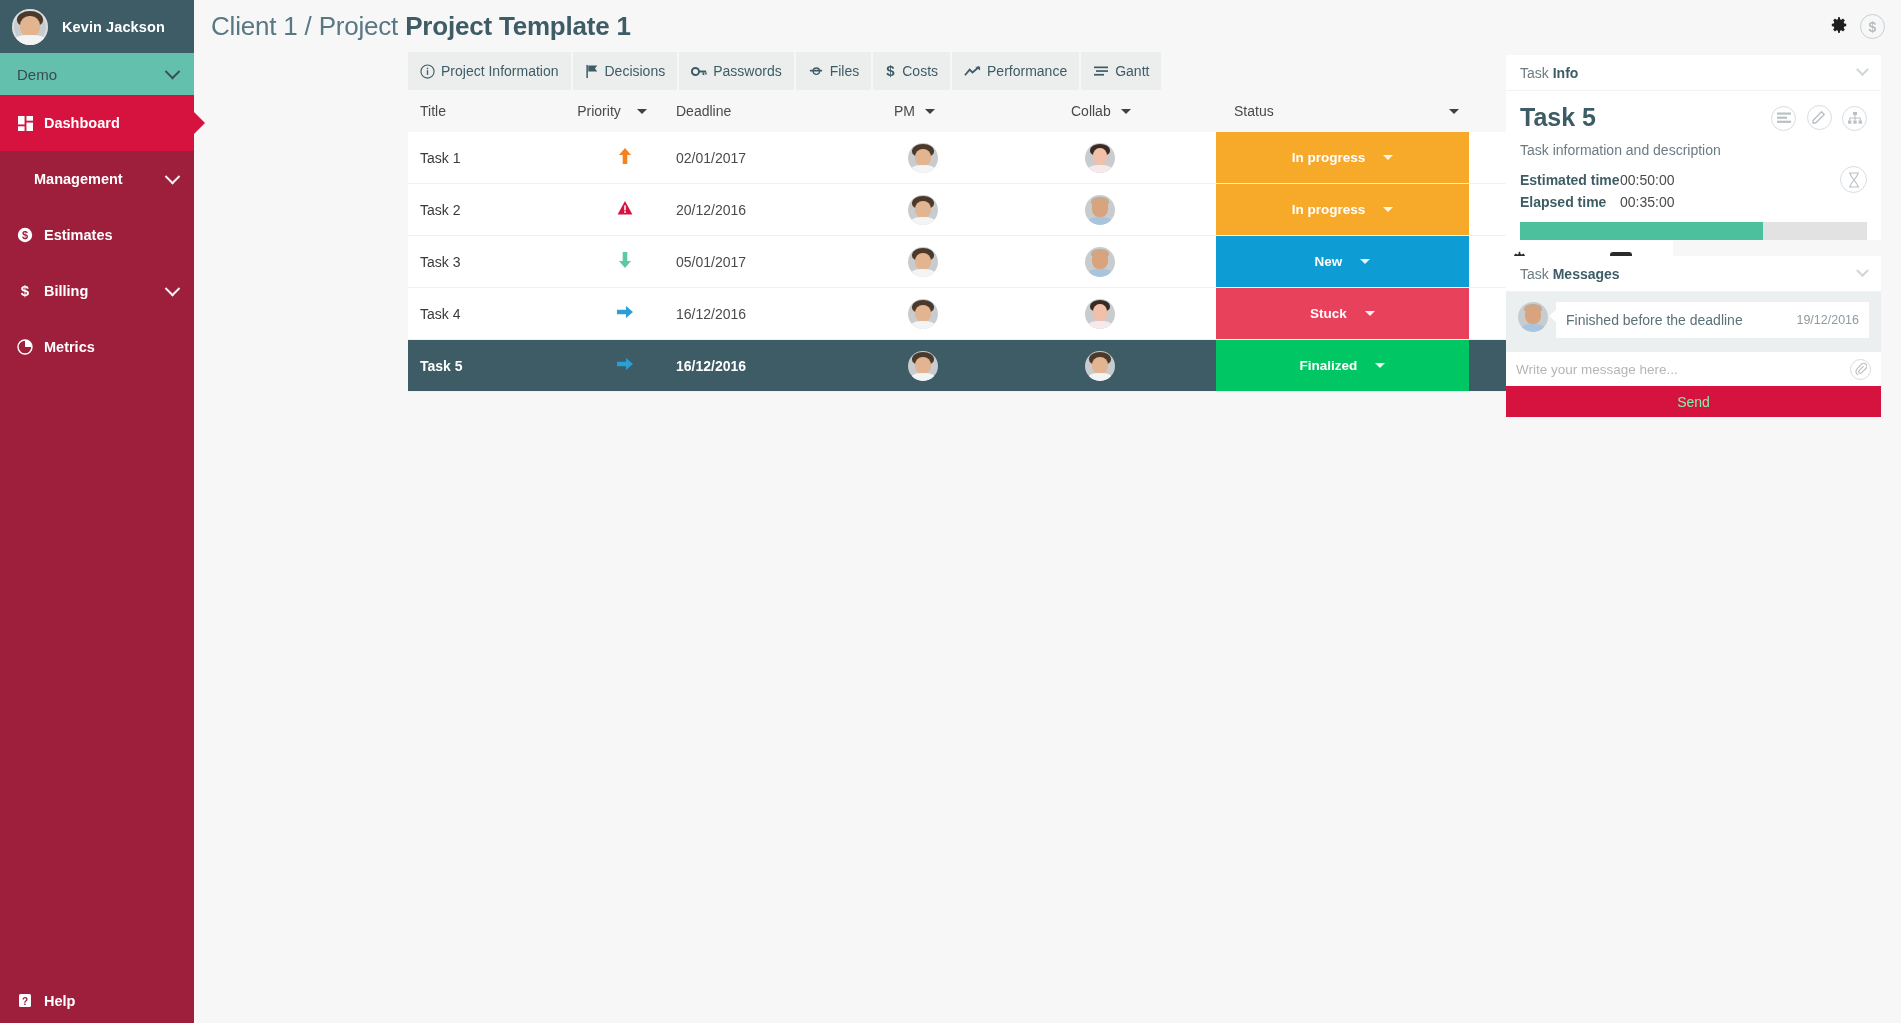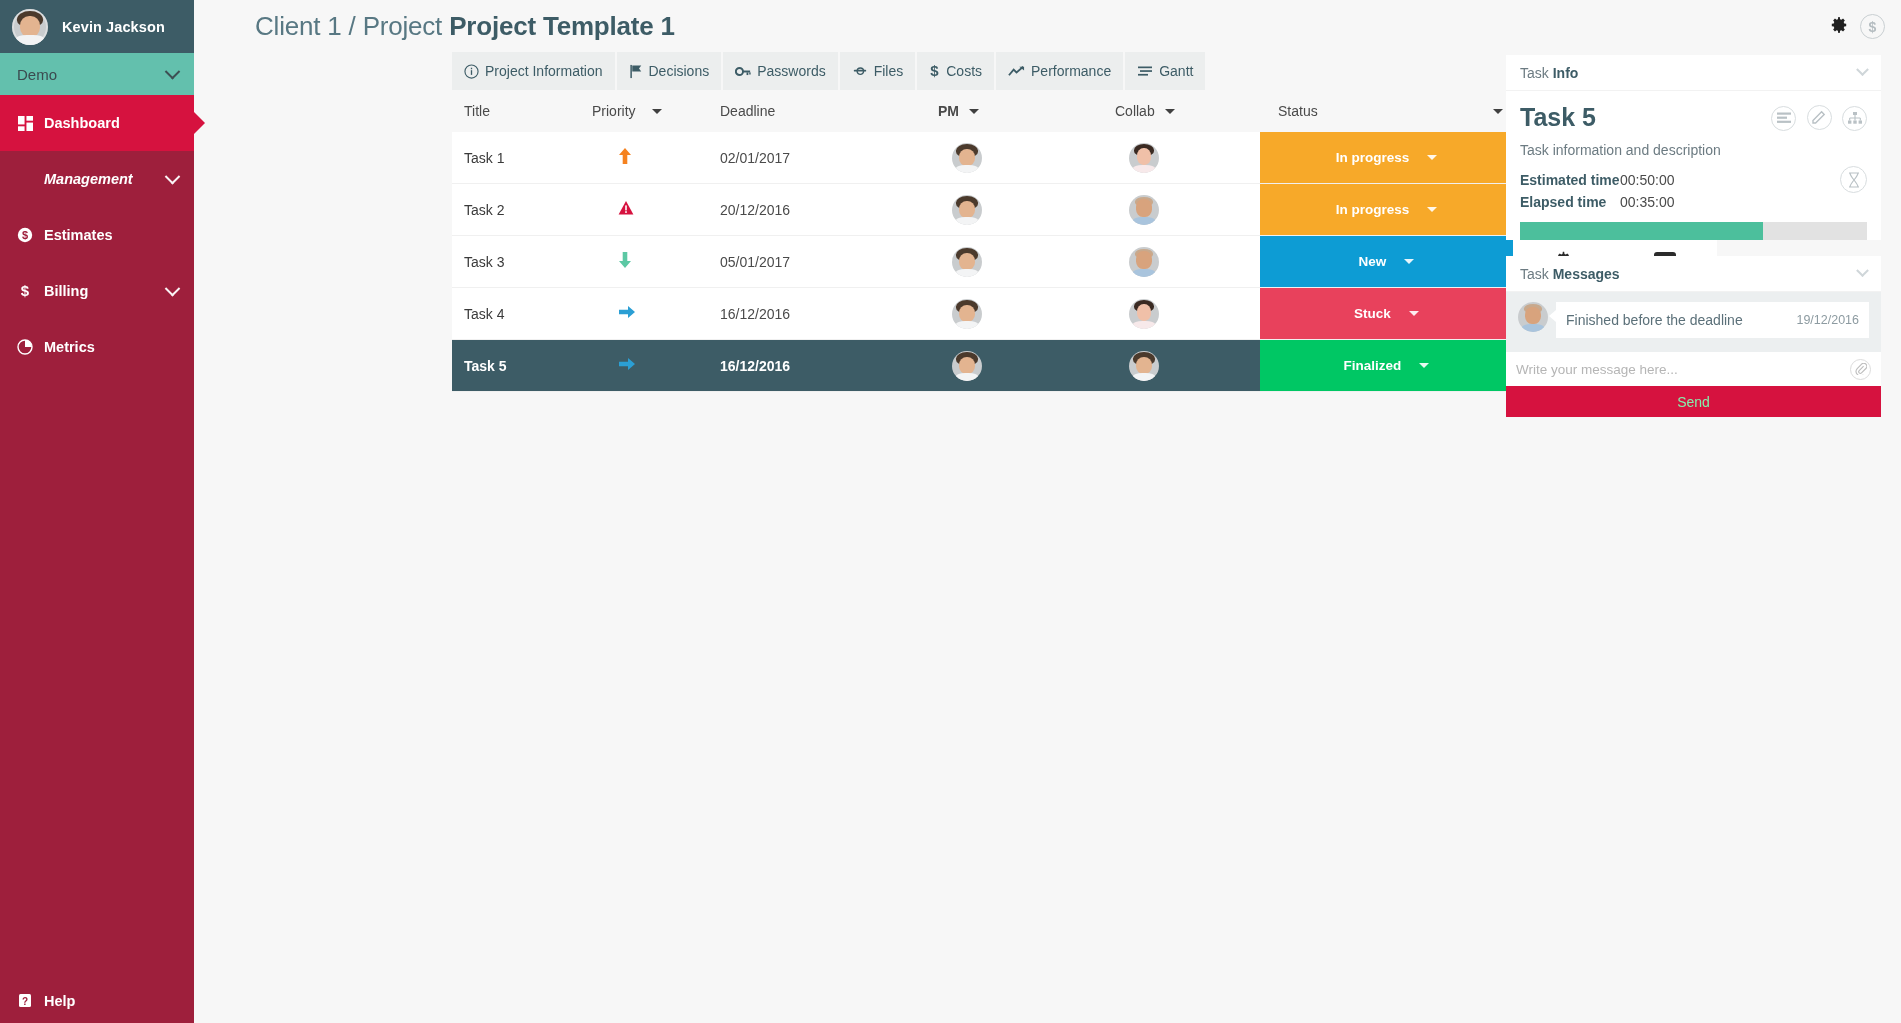--- a/index.html
+++ b/index.html
@@ -37,38 +37,38 @@
     padding: 0 16px 0 16px; color: #fff; font-size: 14.5px;
     position: relative; gap: 10px;
   }
   .sb-item.active { background: #d6123f; }
   .sb-item.active::after {
     content: ""; position: absolute; right: -11px; top: 50%;
     transform: translateY(-50%);
     border-top: 11px solid transparent; border-bottom: 11px solid transparent;
     border-left: 11px solid #d6123f;
   }
-  .sb-item.indent { padding-left: 44px; justify-content: space-between; font-style: italic; }
+  .sb-item.indent { padding-left: 34px; justify-content: space-between; }
   .sb-item .label { font-weight: bold; }
   .sb-item .ico { width: 18px; display: flex; align-items: center; justify-content: center; flex: 0 0 18px; }
   .sb-bottom { position: absolute; bottom: 0; left: 0; right: 0; }
   .sb-bottom .sb-item { height: 44px; }
   .caret-down {
     width: 0; height: 0; border-left: 5px solid transparent;
     border-right: 5px solid transparent; border-top: 5px solid currentColor;
     opacity: .9;
   }
   .chev {
     width: 11px; height: 11px; border-right: 2px solid currentColor;
     border-bottom: 2px solid currentColor; transform: rotate(45deg) translate(-2px,-2px);
     opacity: .95;
   }
 
   
-  .main { flex: 1; position: relative; height: 1023px; background: #f7f7f7; margin-left: 44px; }
+  .main { flex: 1; position: relative; height: 1023px; background: #f7f7f7; }
 
   .topbar {
     height: 53px; display: flex; align-items: center;
     padding-left: 17px; position: relative;
   }
   .crumb { font-size: 26px; color: #587883; letter-spacing: -.2px; }
   .crumb b { color: #3d5c66; font-weight: bold; }
   .top-icons {
     position: absolute; right: 16px; top: 0; height: 53px;
     display: flex; align-items: center; gap: 12px;
@@ -111,25 +111,25 @@
   
   .table-wrap { margin-left: 214px; width: 1265px; }
   .tr {
     display: flex; align-items: center; height: 52px; background: #fff;
     border-bottom: 1px solid #f0f0f0;
   }
   .tr.head { height: 42px; background: transparent; border: 0; }
   .tr.selected { background: #3d5c66; color: #fff; }
   .c-title { width: 140px; padding-left: 12px; font-size: 14px; color: #3a3a3a; }
   .tr.selected .c-title { color: #fff; font-weight: bold; }
-  .c-prio { width: 128px; display: flex; align-items: center; }
+  .c-prio { width: 128px; display: flex; align-items: center; justify-content: center; }
   .c-prio .hd { display: flex; align-items: center; gap: 16px; }
   .c-dead { width: 218px; font-size: 14px; color: #4a4a4a; }
   .tr.selected .c-dead { color: #fff; font-weight: bold; }
-  .c-pm { width: 177px; display: flex; align-items: flex-start; font-weight: bold; }
+  .c-pm { width: 177px; display: flex; align-items: flex-start; }
   .c-collab { width: 145px; display: flex; align-items: center; }
   .c-status { width: 253px; height: 100%; display: flex; align-items: center; justify-content: center; position: relative; }
   .c-gear { width: 100px; display: flex; align-items: center; justify-content: center; }
   .c-arch { flex: 1; display: flex; align-items: center; justify-content: center; }
   .tr.head .c-title, .tr.head .c-prio, .tr.head .c-dead,
   .tr.head .c-pm, .tr.head .c-collab, .tr.head .c-status {
     font-size: 14px; color: #4a4a4a;
   }
   .tr.head .c-status { justify-content: space-between; padding: 0 10px 0 18px; }
   .avatar-sm {

